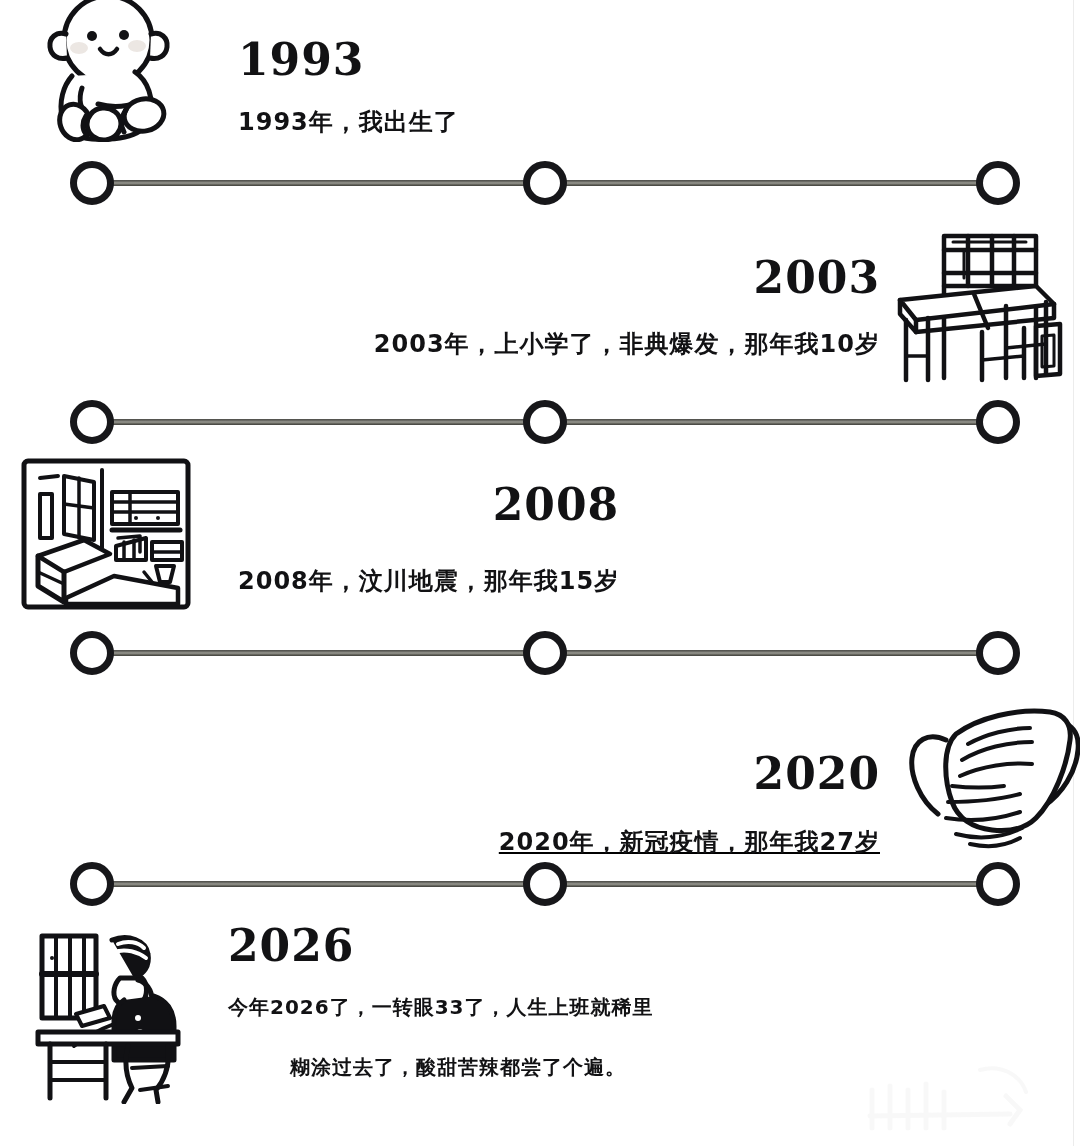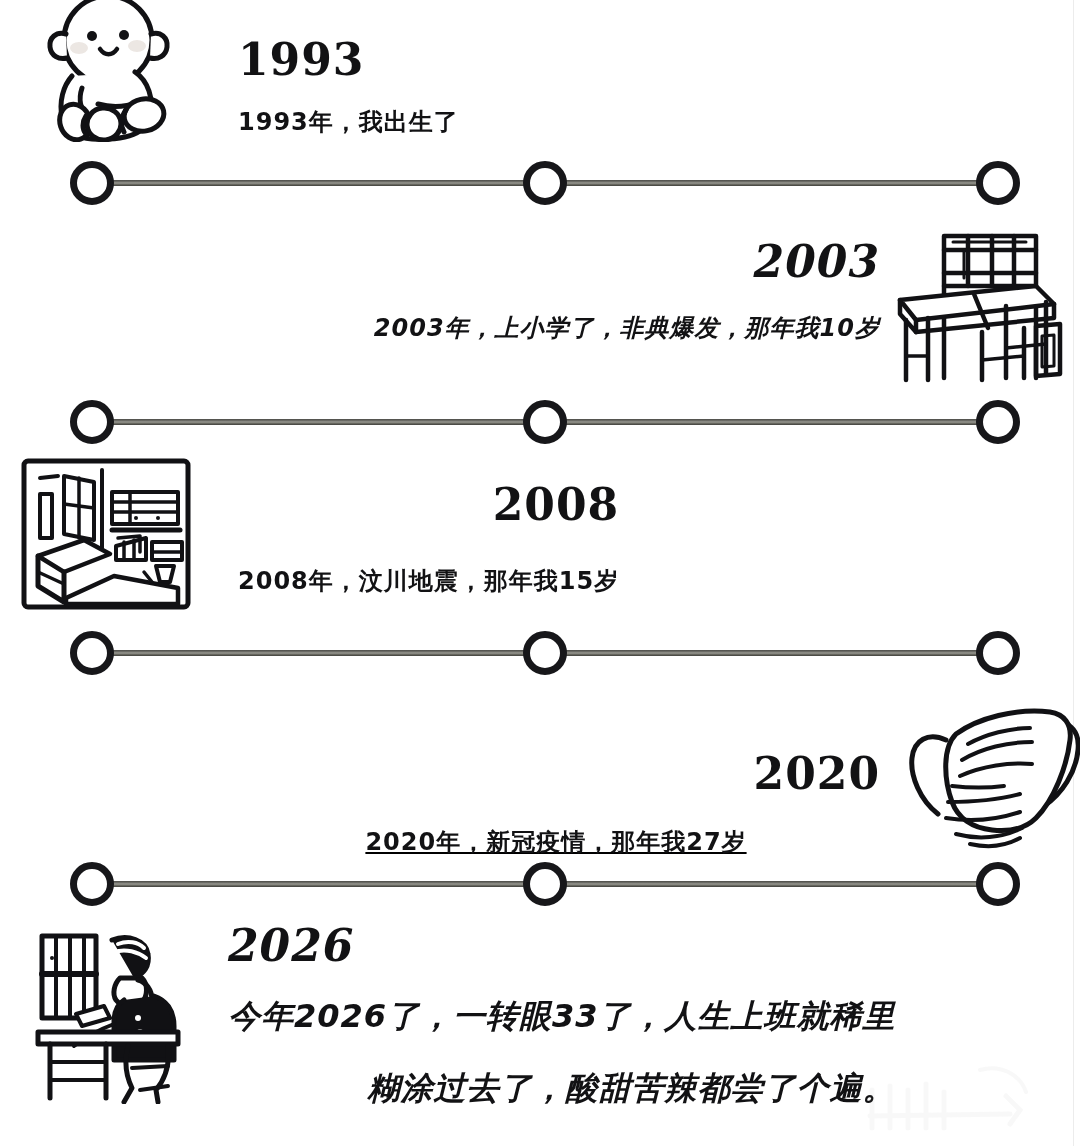--- a/index.html
+++ b/index.html
@@ -71,21 +71,21 @@
   }
   .desc {
     font-family: "DejaVu Sans", "Liberation Sans", sans-serif;
     font-weight: 700;
     font-size: 24px;
     letter-spacing: 1px;
     color: #121214;
     line-height: 1.5;
     white-space: nowrap;
   }
-  .desc.small { font-size: 32px; text-align: right; }
+  .desc.small { font-size: 20px; }
 
   .block { position: absolute; }
   .block.right-align { text-align: right; }
 
   
   .art { position: absolute; }
   .art svg { display: block; width: 100%; height: 100%; }
 
   
   .watermark {
@@ -163,21 +163,21 @@
       <path d="M20 128 L42 128" stroke-width="3.5"></path>
       <path d="M120 120 L160 116" stroke-width="3.5"></path>
       <path d="M96 104 L96 152"></path>
       <path d="M138 100 L138 150"></path>
       <path d="M96 132 L138 128" stroke-width="3.5"></path>
       <path d="M150 98 L174 96 L174 146 L150 148 Z"></path>
       <path d="M156 108 L168 107 L168 138 L156 139 Z" stroke-width="3"></path>
     </svg>
   </div>
 
-  <div class="block right-align" style="left:120px; top:240px; width:760px;font-style:italic;">
+  <div class="block right-align" style="left:120px; top:256px; width:760px;">
     <div class="year" style="display:inline-block;">2003</div>
     <div class="desc" style="margin-top:26px; text-align:right;">2003年，上小学了，非典爆发，那年我10岁</div>
   </div>
 
   <div class="rail" style="top:400px;">
     <div class="rail-line"></div>
     <div class="node left"></div>
     <div class="node mid"></div>
     <div class="node right"></div>
   </div>
@@ -238,21 +238,21 @@
       <path d="M54 86 c18 2 36 2 52 0" stroke-width="4"></path>
       <path d="M50 102 c24 0 50 -2 72 -8" stroke-width="4"></path>
       <path d="M48 118 c24 4 50 2 74 -6" stroke-width="4"></path>
       <path d="M58 134 c22 6 46 4 66 -6" stroke-width="4"></path>
       <path d="M72 144 c18 4 36 2 50 -6" stroke-width="4"></path>
     </svg>
   </div>
 
   <div class="block right-align" style="left:180px; top:752px; width:700px;text-decoration:underline;">
     <div class="year" style="display:inline-block;">2020</div>
-    <div class="desc" style="margin-top:28px; text-align:center; margin-left:52px;">2020年，新冠疫情，那年我27岁</div>
+    <div class="desc" style="margin-top:28px; text-align:right; margin-left:52px;">2020年，新冠疫情，那年我27岁</div>
   </div>
 
   <div class="rail" style="top:862px;">
     <div class="rail-line"></div>
     <div class="node left"></div>
     <div class="node mid"></div>
     <div class="node right"></div>
   </div>
 
   <div class="art" style="left:28px; top:922px; width:172px; height:182px;">
@@ -282,24 +282,24 @@
       <path d="M78 122 L78 176"></path>
       <path d="M22 140 L78 140" stroke-width="4"></path>
       <path d="M22 158 L78 158" stroke-width="4"></path>
       <path d="M100 124 c-4 16 -2 30 4 42 l-8 14" stroke-width="5"></path>
       <path d="M140 124 c2 18 -2 32 -12 44 l2 12" stroke-width="5"></path>
       <path d="M104 146 l36 -2" stroke-width="4"></path>
       <path d="M112 168 l28 -4" stroke-width="4"></path>
     </svg>
   </div>
 
-  <div class="block" style="left:228px; top:924px;font-style:italic;">
+  <div class="block" style="left:228px; top:924px;">
     <div class="year">2026</div>
     <div class="desc small" style="margin-top:24px;">今年2026了，一转眼33了，人生上班就稀里</div>
-    <div class="desc small" style="margin-top:24px; margin-left:62px;">糊涂过去了，酸甜苦辣都尝了个遍。</div>
+    <div class="desc small" style="margin-top:30px; margin-left:62px;">糊涂过去了，酸甜苦辣都尝了个遍。</div>
   </div>
 
   <div class="watermark">
     <svg viewBox="0 0 210 78" fill="none" stroke="#8a8a8a" stroke-width="5" stroke-linecap="round">
       <path d="M12 28 L12 66"></path>
       <path d="M30 24 L30 66"></path>
       <path d="M48 28 L48 66"></path>
       <path d="M66 22 L66 66"></path>
       <path d="M84 30 L84 66"></path>
       <path d="M10 54 L150 52"></path>

